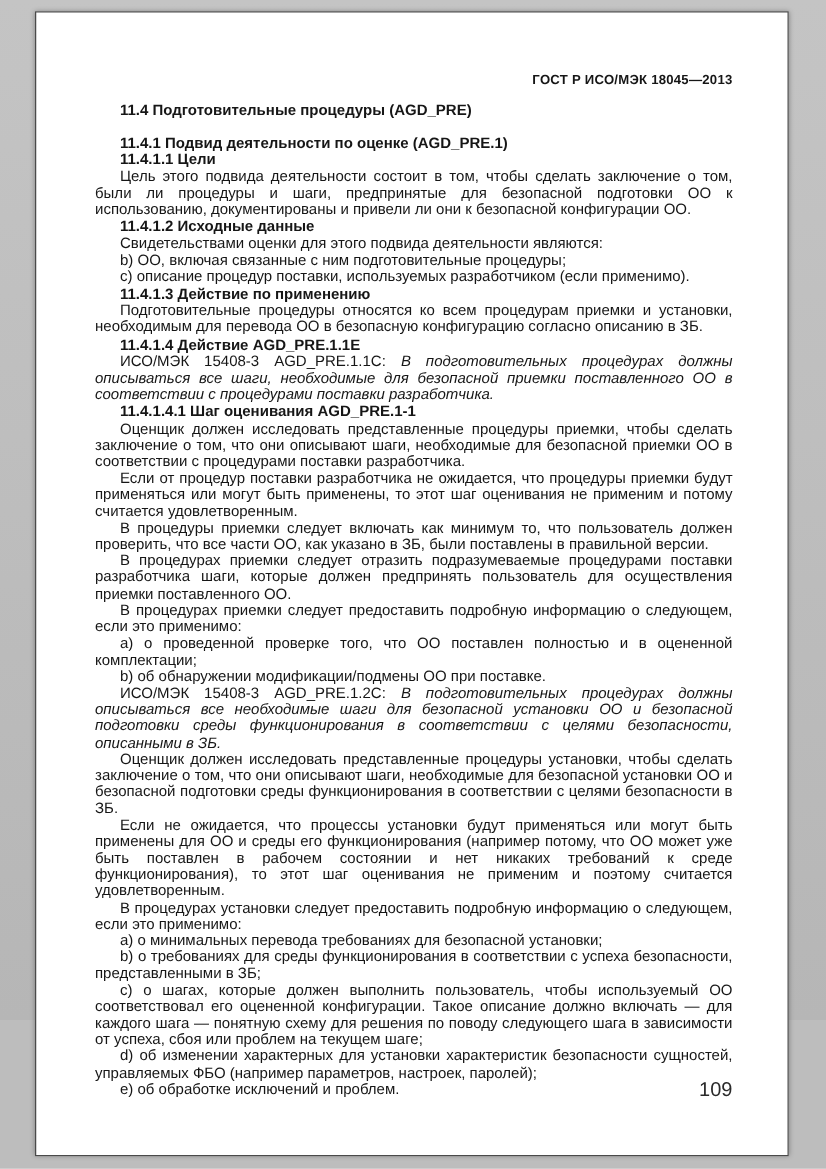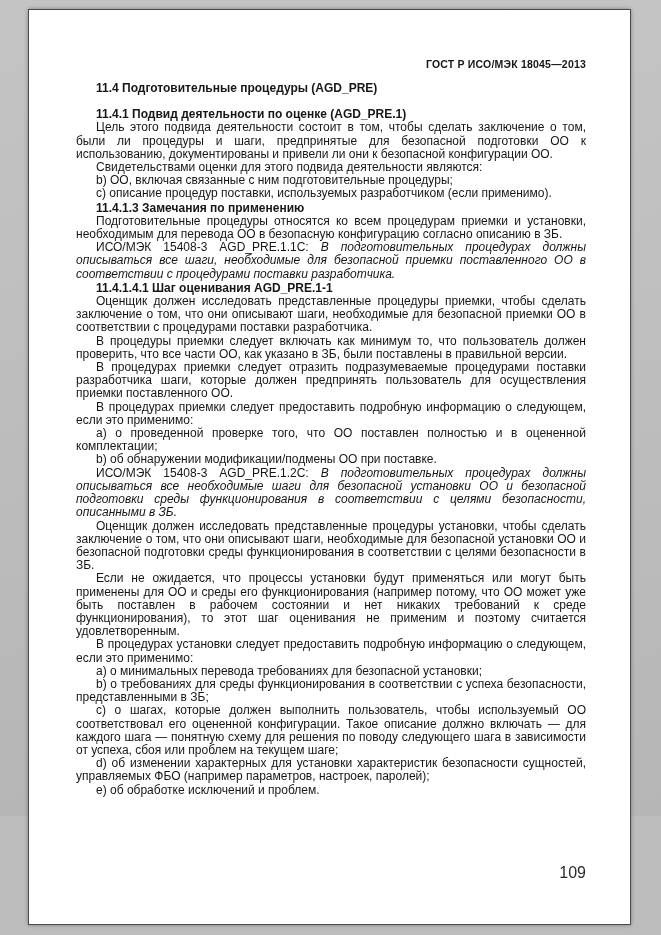--- a/index.html
+++ b/index.html
@@ -76,29 +76,33 @@
 </style>
 </head>
 <body>
 
 <div class="canvas">
   <div class="page">
     <div class="running-header">ГОСТ Р ИСО/МЭК 18045—2013</div>
     <div class="content">
         <p class="blk h1">11.4  Подготовительные процедуры (AGD_PRE)</p>
         <p class="blk heading">11.4.1  Подвид деятельности по оценке (AGD_PRE.1)</p>
+        <p class="blk heading">11.4.1.1  Цели</p>
         <p class="blk para">Цель этого подвида деятельности состоит в том, чтобы сделать заключение о том, были ли процедуры и шаги, предпринятые для безопасной подготовки ОО к использованию, документированы и привели ли они к безопасной конфигурации ОО.</p>
+        <p class="blk heading">11.4.1.2  Исходные данные</p>
         <p class="blk para">Свидетельствами оценки для этого подвида деятельности являются:</p>
         <p class="blk list">b) ОО, включая связанные с ним подготовительные процедуры;</p>
         <p class="blk list">c) описание процедур поставки, используемых разработчиком (если применимо).</p>
-        <p class="blk heading">11.4.1.3  Замечания по применению</p>
+        <p class="blk heading">11.4.1.3  Действие по применению</p>
         <p class="blk para">Подготовительные процедуры относятся ко всем процедурам приемки и установки, необходимым для перевода ОО в безопасную конфигурацию согласно описанию в ЗБ.</p>
+        <p class="blk heading">11.4.1.4  Действие AGD_PRE.1.1E</p>
         <p class="blk citation"><span class="cite-prefix">ИСО/МЭК 15408-3 AGD_PRE.1.1C: </span><span class="cite-text">В подготовительных процедурах должны описываться все шаги, необходимые для безопасной приемки поставленного ОО в соответствии с процедурами поставки разработчика.</span></p>
         <p class="blk heading">11.4.1.4.1  Шаг оценивания AGD_PRE.1-1</p>
         <p class="blk para">Оценщик должен исследовать представленные процедуры приемки, чтобы сделать заключение о том, что они описывают шаги, необходимые для безопасной приемки ОО в соответствии с процедурами поставки разработчика.</p>
+        <p class="blk para">Если от процедур поставки разработчика не ожидается, что процедуры приемки будут применяться или могут быть применены, то этот шаг оценивания не применим и потому считается удовлетворенным.</p>
         <p class="blk para">В процедуры приемки следует включать как минимум то, что пользователь должен проверить, что все части ОО, как указано в ЗБ, были поставлены в правильной версии.</p>
         <p class="blk para">В процедурах приемки следует отразить подразумеваемые процедурами поставки разработчика шаги, которые должен предпринять пользователь для осуществления приемки поставленного ОО.</p>
         <p class="blk para">В процедурах приемки следует предоставить подробную информацию о следующем, если это применимо:</p>
         <p class="blk list">a) о проведенной проверке того, что ОО поставлен полностью и в оцененной комплектации;</p>
         <p class="blk list">b) об обнаружении модификации/подмены ОО при поставке.</p>
         <p class="blk citation"><span class="cite-prefix">ИСО/МЭК 15408-3 AGD_PRE.1.2C: </span><span class="cite-text">В подготовительных процедурах должны описываться все необходимые шаги для безопасной установки ОО и безопасной подготовки среды функционирования в соответствии с целями безопасности, описанными в ЗБ.</span></p>
         <p class="blk para">Оценщик должен исследовать представленные процедуры установки, чтобы сделать заключение о том, что они описывают шаги, необходимые для безопасной установки ОО и безопасной подготовки среды функционирования в соответствии с целями безопасности в ЗБ.</p>
         <p class="blk para">Если не ожидается, что процессы установки будут применяться или могут быть применены для ОО и среды его функционирования (например потому, что ОО может уже быть поставлен в рабочем состоянии и нет никаких требований к среде функционирования), то этот шаг оценивания не применим и поэтому считается удовлетворенным.</p>
         <p class="blk para">В процедурах установки следует предоставить подробную информацию о следующем, если это применимо:</p>
         <p class="blk list">a) о минимальных перевода требованиях для безопасной установки;</p>

